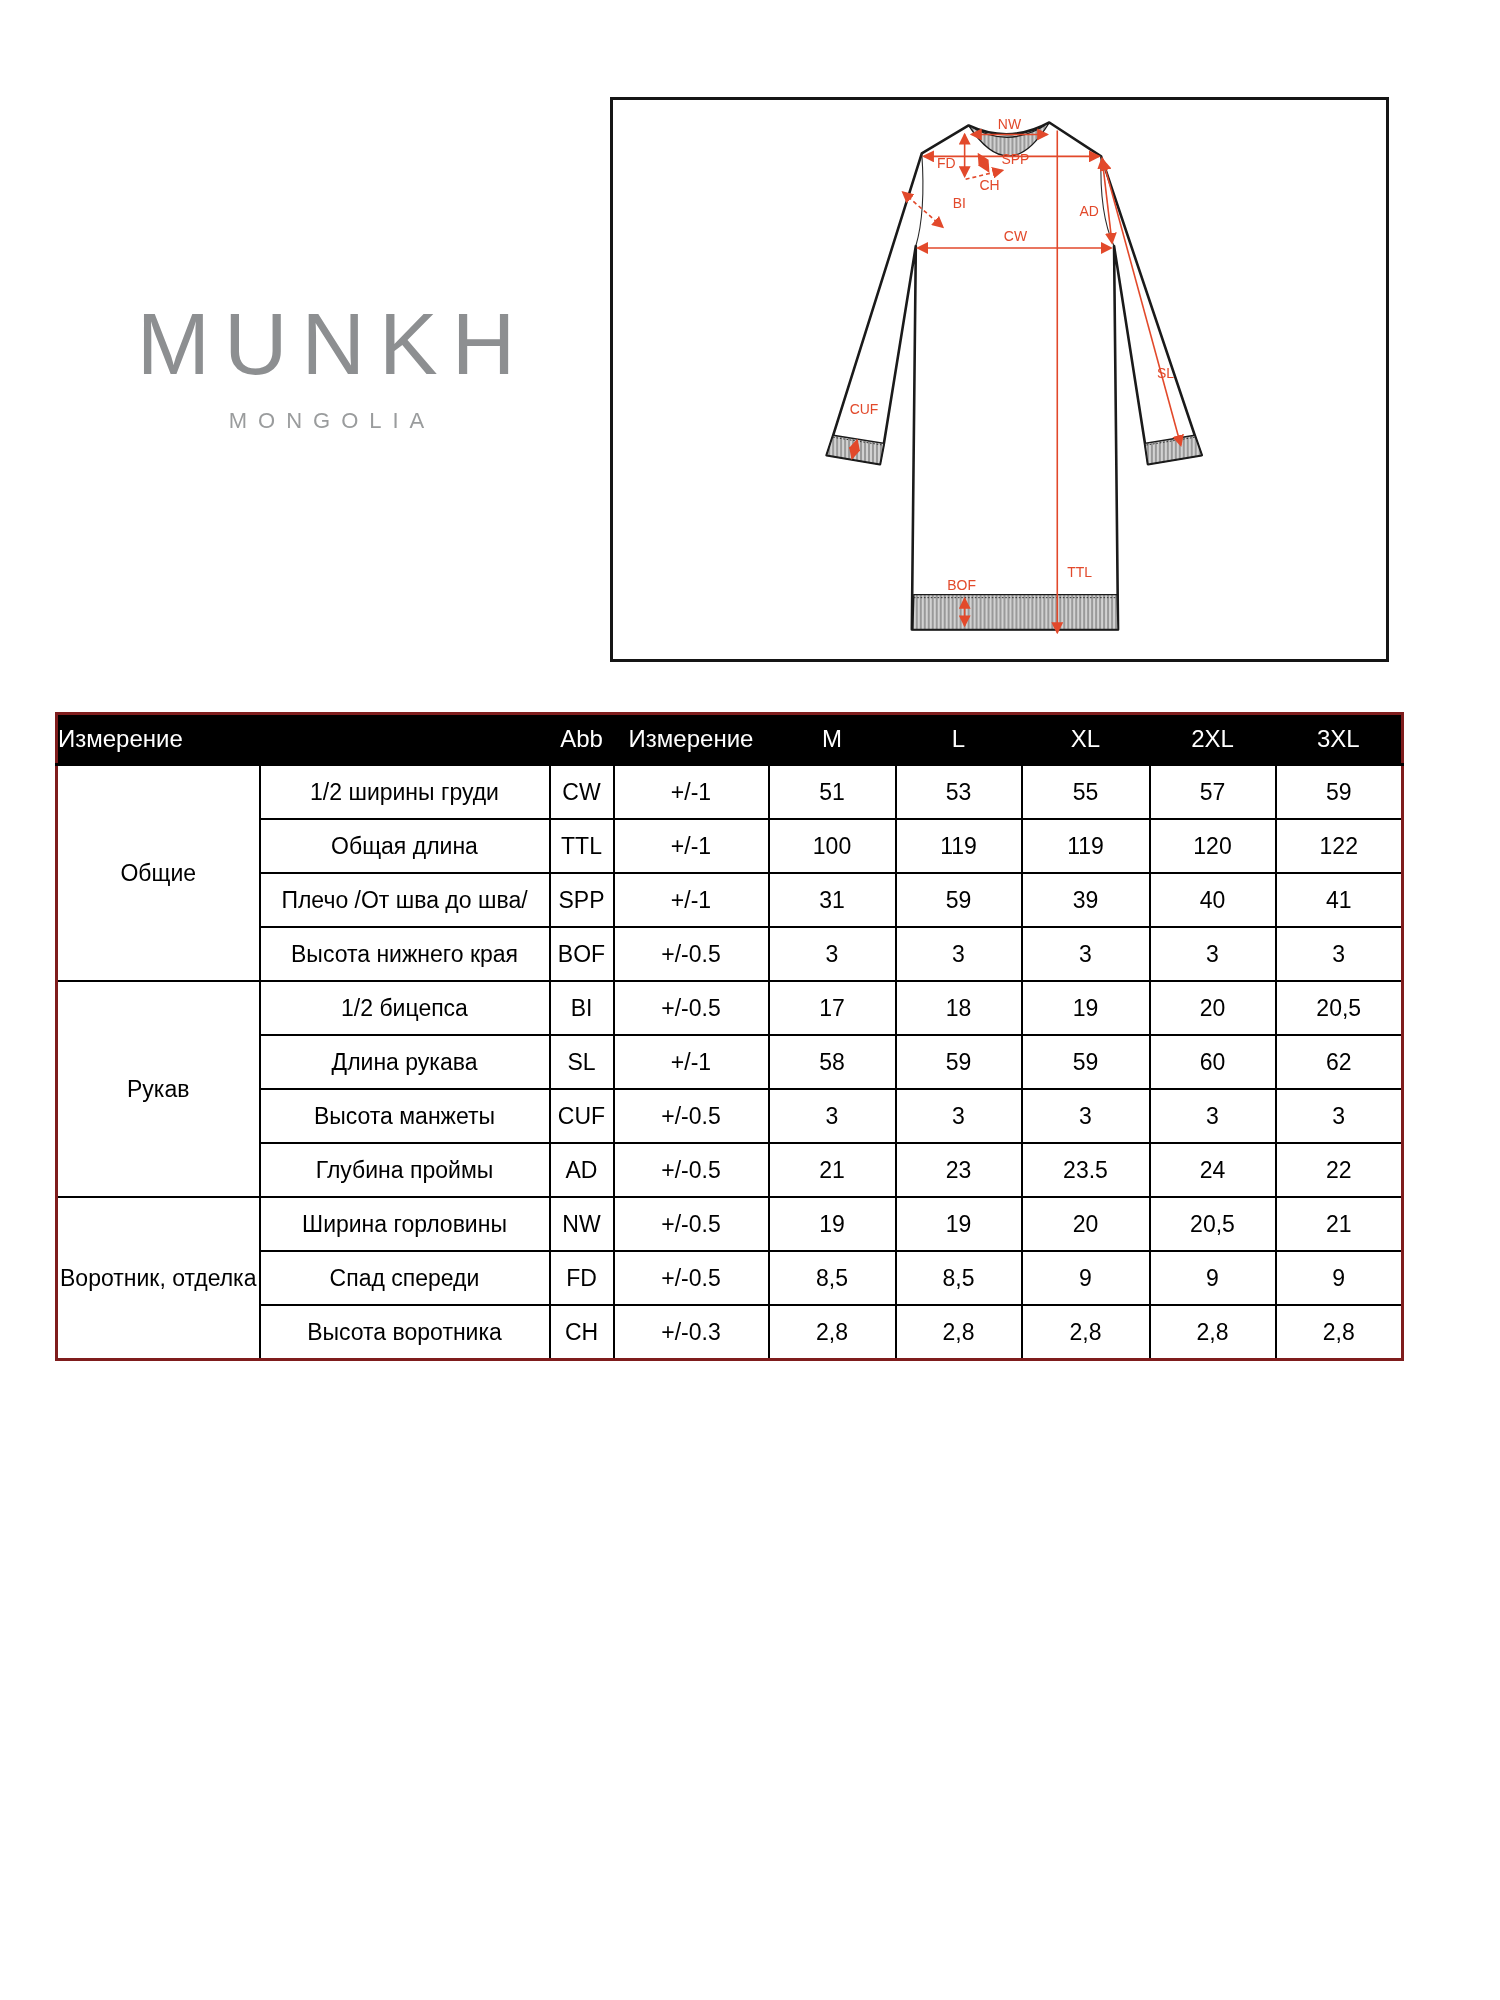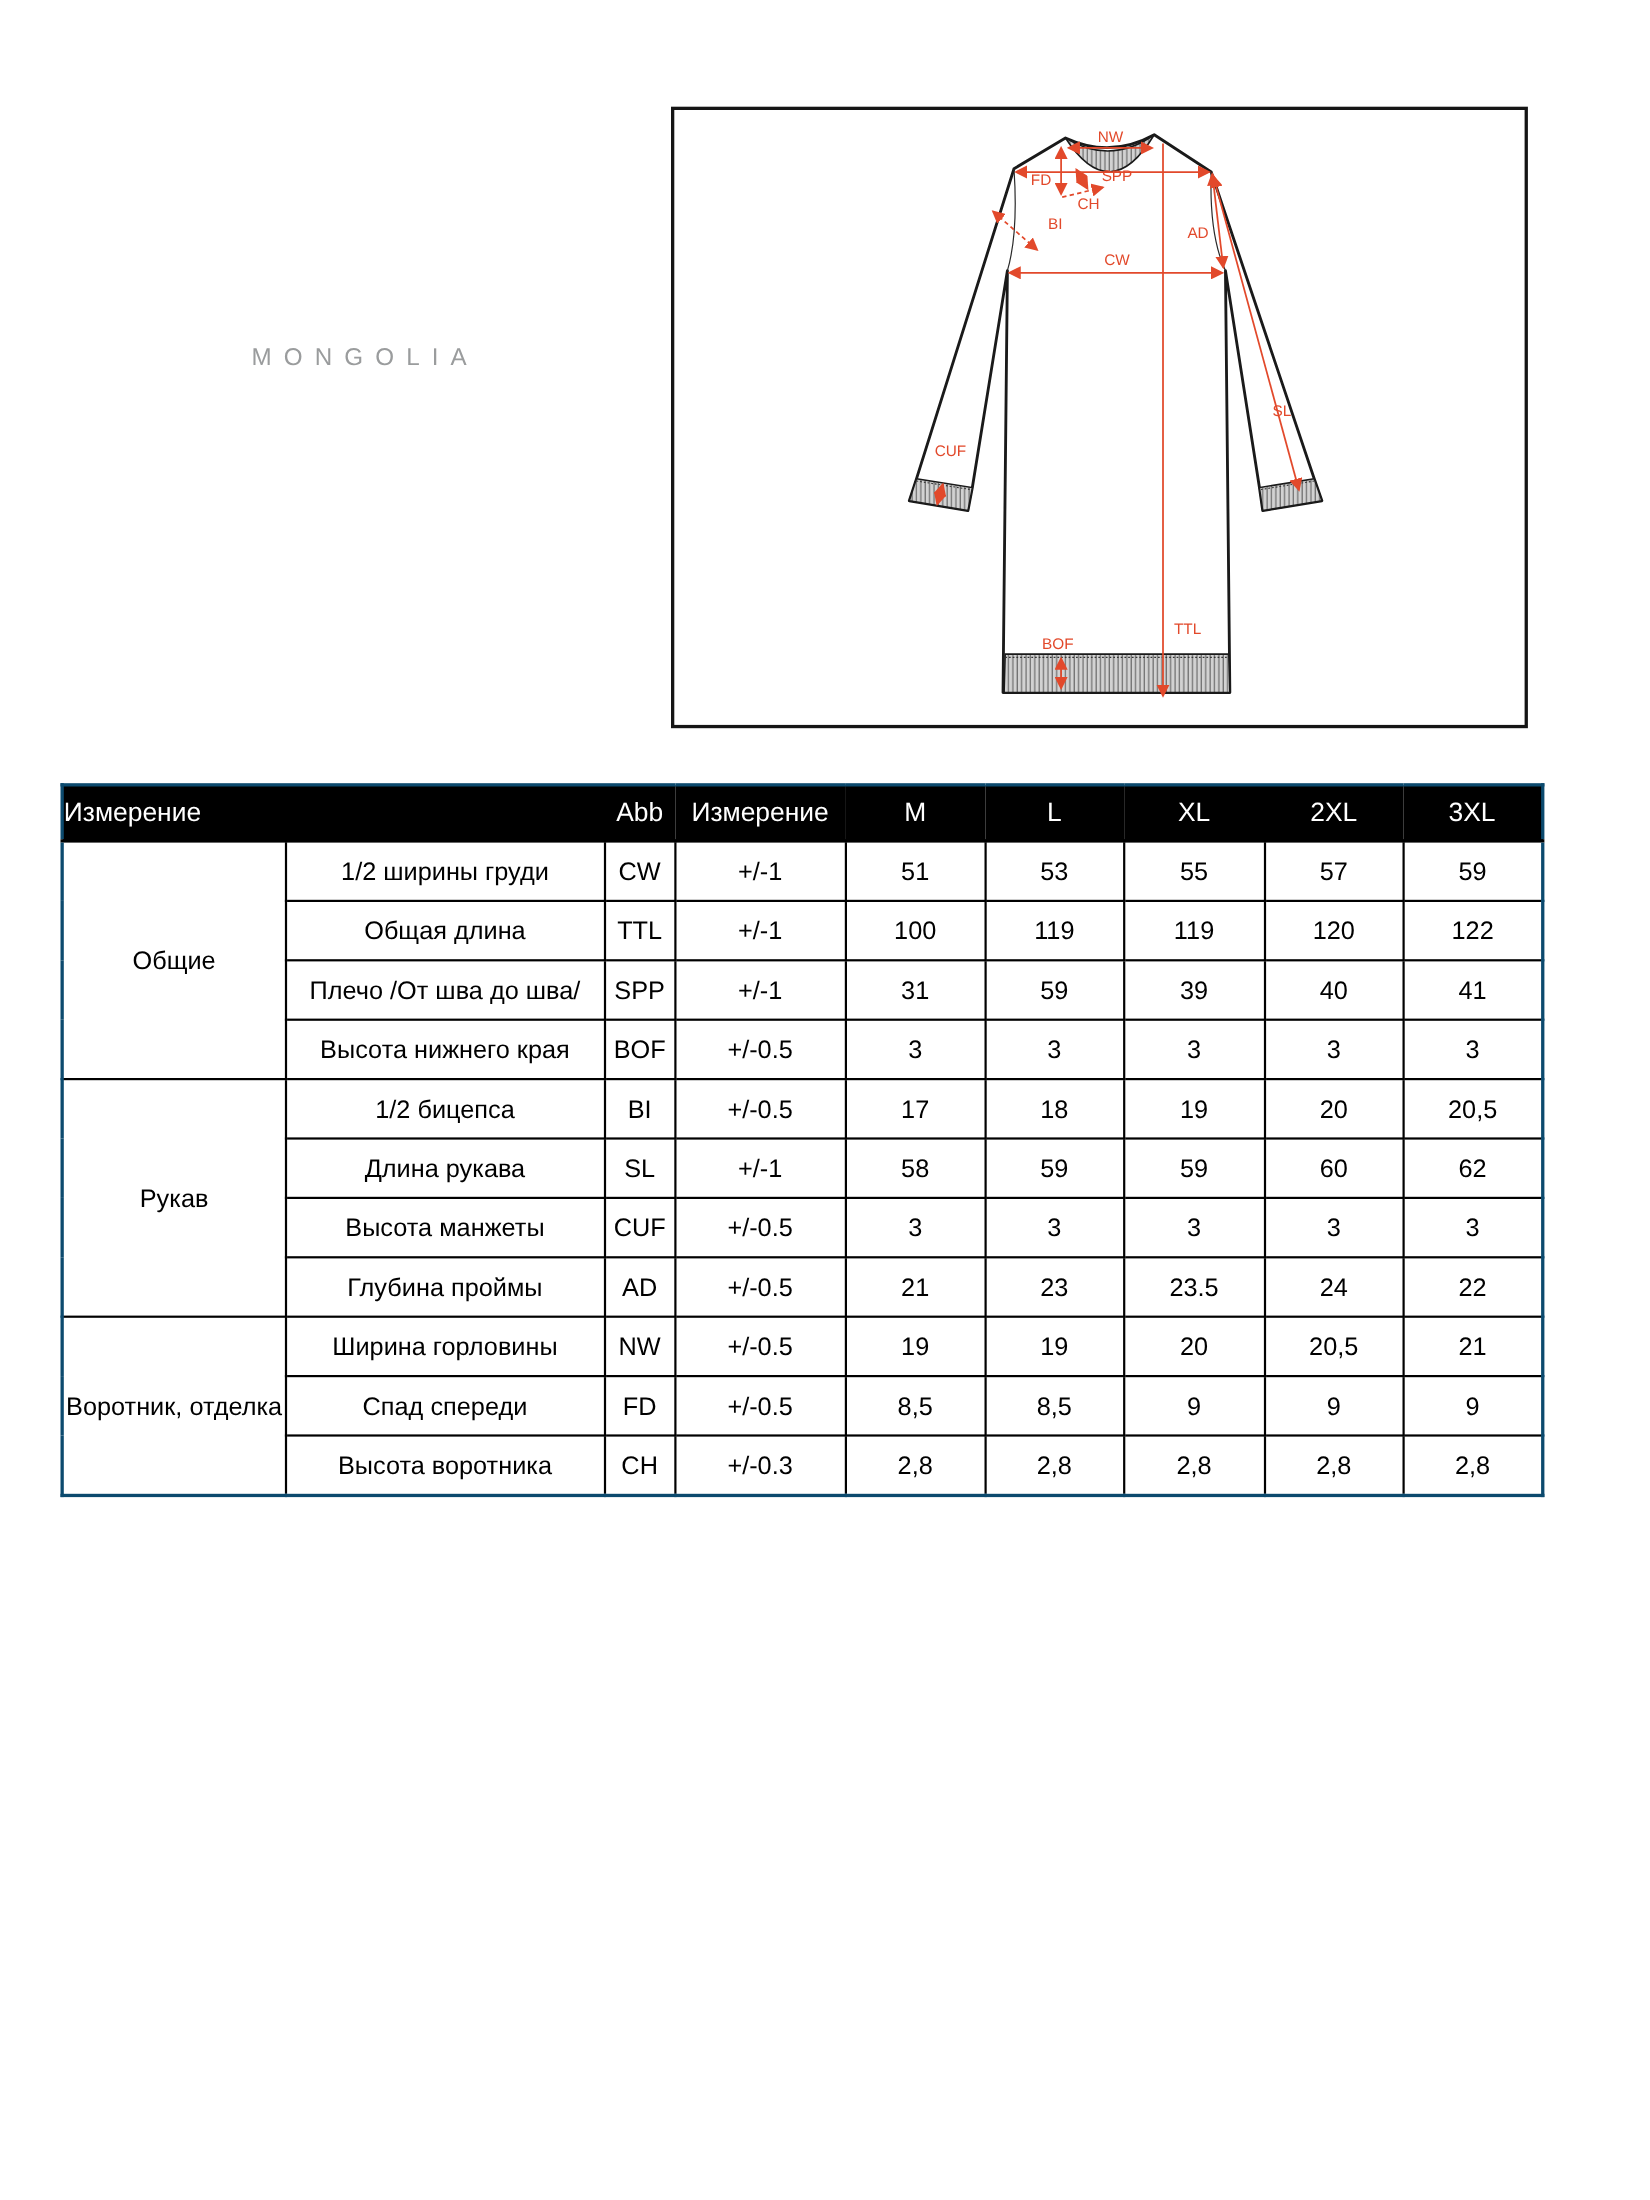--- a/index.html
+++ b/index.html
@@ -20,36 +20,37 @@
   .red-line{stroke:#e2492b;stroke-width:1.6;fill:none;}
   .red-dash{stroke:#e2492b;stroke-width:1.6;fill:none;stroke-dasharray:4 3;}
   .outline{fill:#ffffff;stroke:#1a1a1a;stroke-width:2.6;stroke-linejoin:round;}
   .thin{fill:none;stroke:#2a2a2a;stroke-width:1.1;}
   .band{fill:url(#rib);stroke:#1a1a1a;stroke-width:1.4;}
   .serr{fill:none;stroke:#333;stroke-width:1;stroke-dasharray:1.6 1.8;}
 
   
   table.size-table{position:absolute;left:55px;top:712px;width:1346px;
         border-collapse:collapse;table-layout:fixed;background:#fff;
-        font-size:23px;border:3px solid #0c4a6e;}
+        font-size:23px;border:3px solid #7f1d1d;}
   table.size-table thead tr{height:51px;background:#000;color:#fff;border-bottom:3px solid #000;}
   table.size-table th{font-weight:normal;font-size:24px;padding:0;}
   th.measure-h{text-align:left;padding-left:22px;}
   table.size-table tbody td{border:2px solid #000;height:52px;text-align:center;
         padding:0;background:#fff;}
   td.name-cell{text-align:left;padding-left:9px;}
   td.group-cell{text-align:center;line-height:1.25;}
   tr.group-start td{border-top:3px solid #000;}
 </style>
 </head>
 <body>
 
 <div class="page">
 
   <div class="brand">
+    <div class="brand-name">MUNKH</div>
     <div class="brand-sub">MONGOLIA</div>
   </div>
 
   <div class="diagram-box">
     <svg viewBox="0 0 776 560">
       <defs>
         <pattern id="rib" width="4" height="6" patternUnits="userSpaceOnUse">
           <rect width="4" height="6" fill="#d2d2d2"></rect>
           <line x1="1" y1="0" x2="1" y2="6" stroke="#6b6b6b" stroke-width="1.1"></line>
         </pattern>

